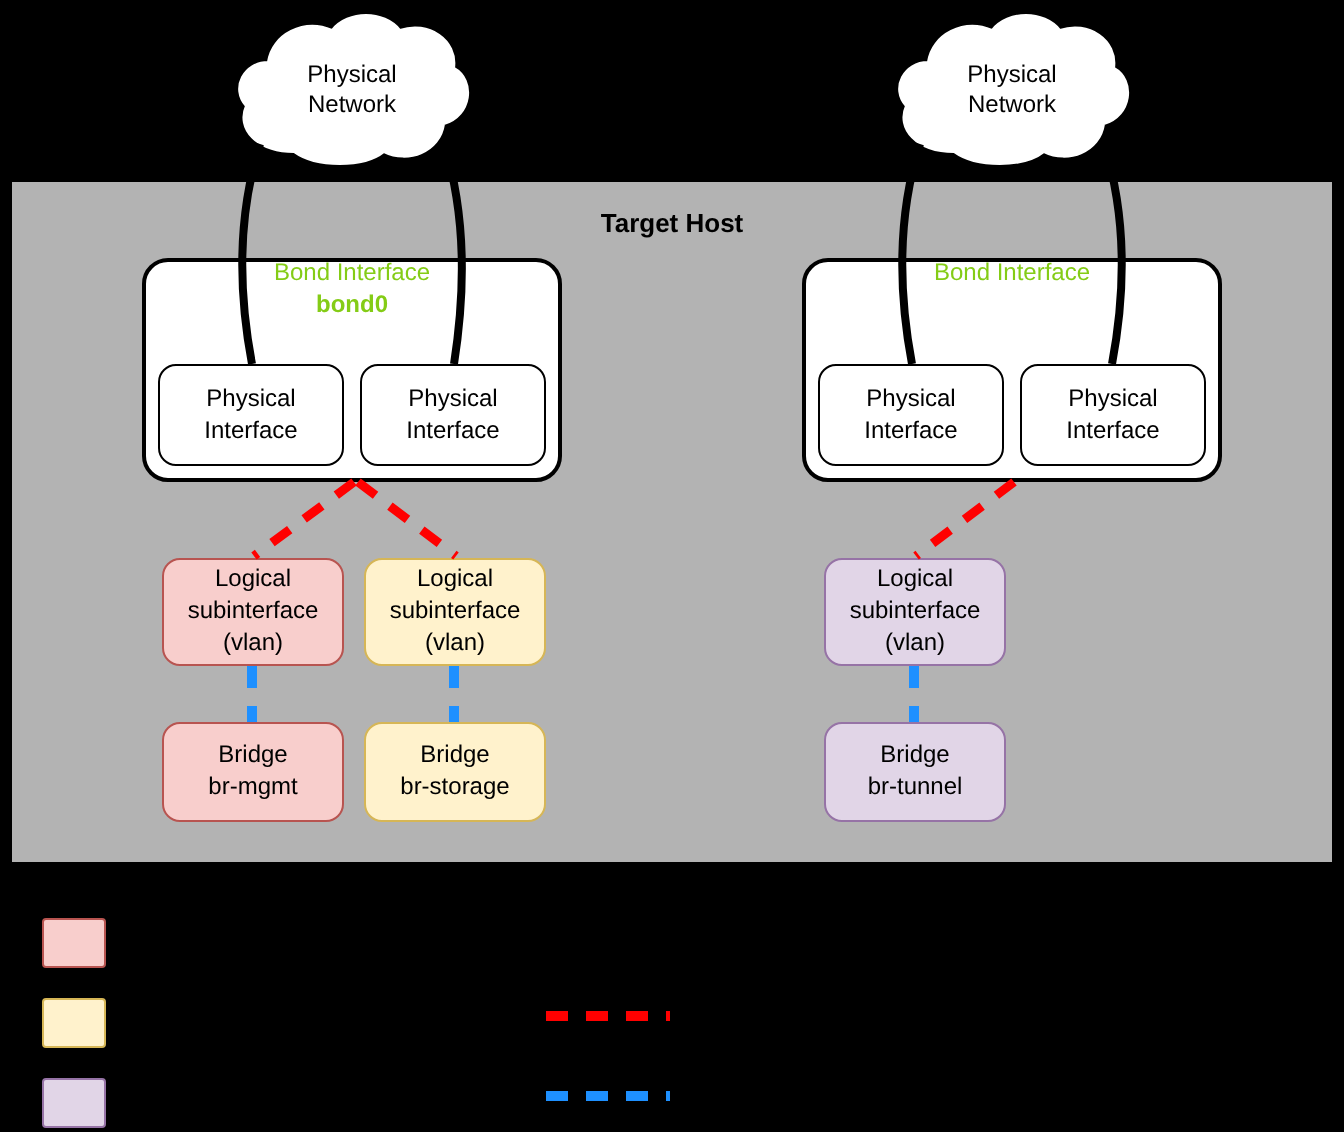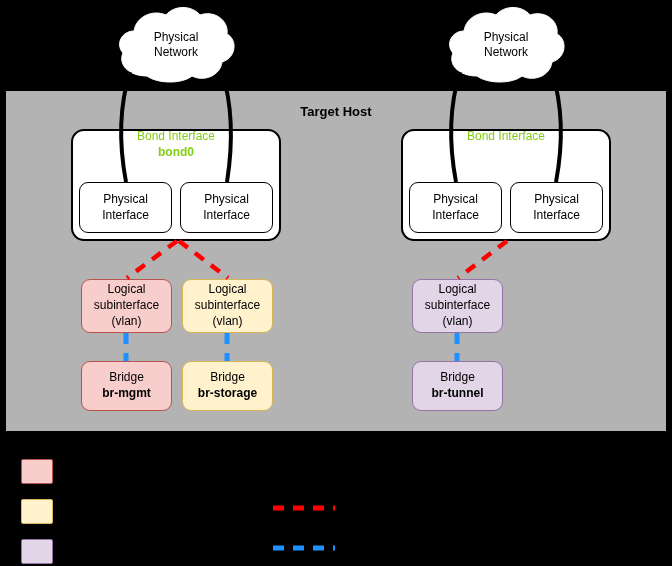--- a/index.html
+++ b/index.html
@@ -45,21 +45,21 @@
     display:flex;flex-direction:column;align-items:center;justify-content:center;
     font-size:12px;color:#000;line-height:1.3;text-align:center;z-index:5;
   }
 
   .node-box{
     position:absolute;box-sizing:border-box;border-radius:9px;border-width:1.6px;
     border-style:solid;
     display:flex;flex-direction:column;align-items:center;justify-content:center;
     font-size:12px;color:#000;line-height:1.32;text-align:center;z-index:4;
   }
-  .node-box b{font-weight:bold;}
+  .node-box b{font-weight:normal;}
 
   
   #links{position:absolute;left:0;top:0;width:672px;height:566px;pointer-events:none;z-index:3;}
   #links-top{position:absolute;left:0;top:0;width:672px;height:566px;pointer-events:none;z-index:7;}
 
   
   .legend-swatch{
     position:absolute;width:32px;height:25px;box-sizing:border-box;
     border-width:1.4px;border-style:solid;border-radius:2px;
   }

